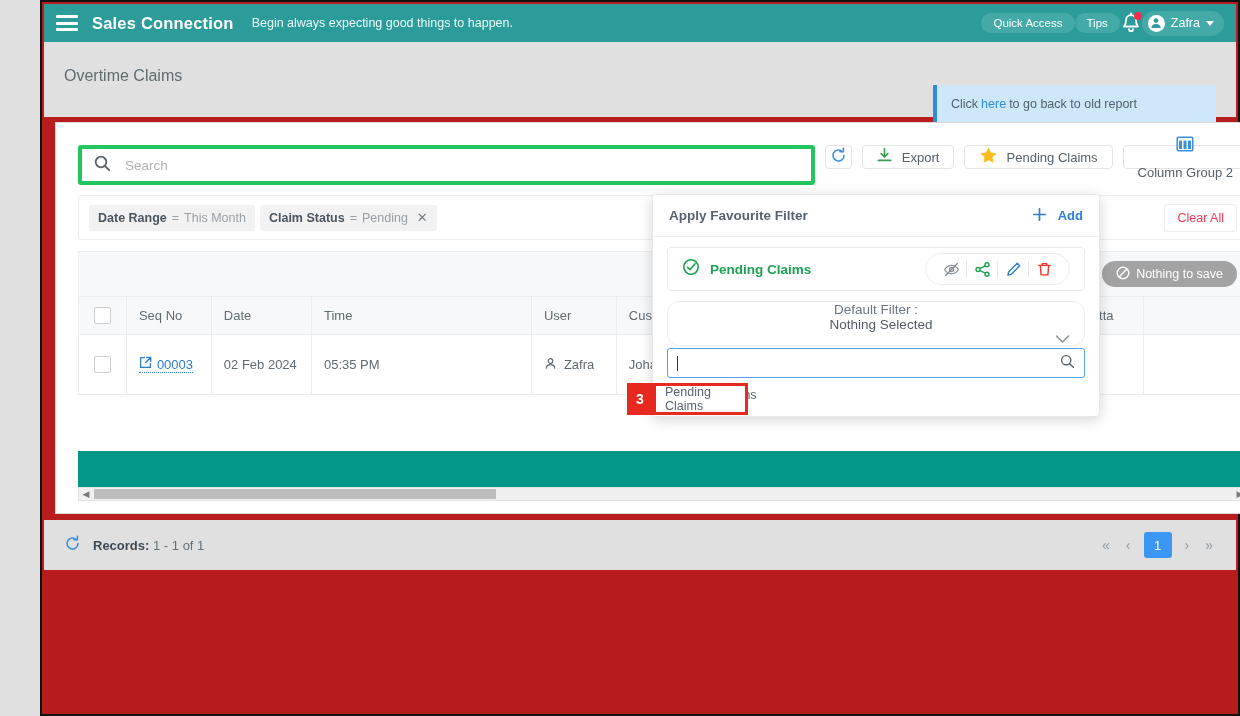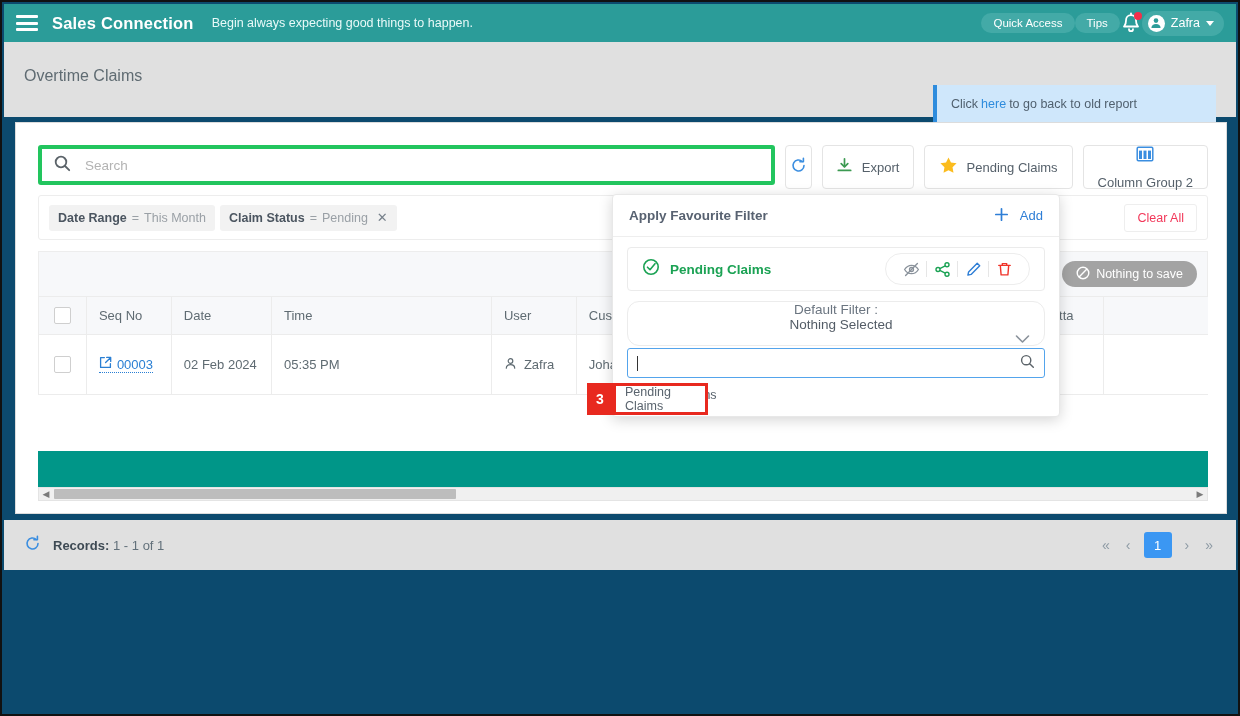--- a/index.html
+++ b/index.html
@@ -5,21 +5,21 @@
   * { box-sizing: border-box; }
   html, body { margin:0; padding:0; }
   body {
     width:1240px; height:716px;
     font-family:"Liberation Sans", sans-serif;
     background:#e0e0e0;
     color:#4a4a4a;
     overflow:hidden;
     position:relative;
   }
-  .page { position:absolute; inset:0; border:2px solid #111; background:#0c4a6e; }
+  .page { position:absolute; inset:0; border:2px solid #111; background:#b91c1c;margin-left:40px; }
 
   
   .topbar {
     position:absolute; left:2px; top:2px; right:2px; height:38px;
     background:#2b9c99; display:flex; align-items:center; padding:0 12px;
   }
   .hamburger { width:22px; height:16px; margin-right:14px; cursor:pointer;
     display:flex; flex-direction:column; justify-content:space-between; }
   .hamburger span { display:block; height:3px; background:#fff; border-radius:1px; }
   .brand { color:#fff; font-size:16.5px; font-weight:bold; letter-spacing:.2px; }
@@ -63,21 +63,21 @@
   .searchbox {
     flex:0 0 737px; height:40px; border:4px solid #22c55e; border-radius:3px;
     display:flex; align-items:center; padding:0 12px; background:#fff;
   }
   .searchbox input {
     border:0; outline:0; font-size:13.5px; font-family:inherit; color:#555;
     margin-left:12px; width:100%; background:transparent;
   }
   .searchbox input::placeholder { color:#b3b3b3; }
   .btn {
-    height:44px; border:1px solid #e4e4e4; border-radius:4px; background:#fff;
+    height:24px; border:1px solid #e4e4e4; border-radius:4px; background:#fff;
     display:flex; align-items:center; justify-content:center; gap:9px;
     font-size:13px; color:#56616b; cursor:pointer; padding:0 14px; white-space:nowrap;
   }
   .btn-refresh { width:40px; padding:0; }
   .btn-export  { width:92px; }
   .btn-fav     { width:150px; }
   .btn-colgrp  { width:140px;flex-direction:column; }
 
   
   .filterbar {
@@ -162,21 +162,21 @@
     position:absolute; left:610px; top:192px; width:448px;
     background:#fff; border:1px solid #e8e8e8; border-radius:4px;
     box-shadow:0 3px 14px rgba(0,0,0,.17); z-index:40;
   }
   .popup-head {
     height:42px; display:flex; align-items:center; padding:0 16px;
     border-bottom:1px solid #eee;
   }
   .popup-title { font-size:13.5px; font-weight:bold; color:#586271; }
   .addbtn { margin-left:auto; display:flex; align-items:center; gap:11px;
-            color:#2e7ed6; font-size:13px; font-weight:normal; cursor:pointer; }
+            color:#2e7ed6; font-size:13px; font-weight:bold; cursor:pointer; }
   .fav-row {
     margin:10px 14px; height:44px; border:1px solid #ebebeb; border-radius:4px;
     display:flex; align-items:center; padding:0 14px;
   }
   .fav-name { color:#1ba254; font-size:13.5px; font-weight:bold; margin-left:10px; }
   .fav-actions {
     margin-left:auto; height:32px; border:1px solid #ededed; border-radius:16px;
     display:flex; align-items:center; padding:0 10px; gap:0px; background:#fff;
   }
   .fav-actions .ic { width:30px; display:flex; align-items:center; justify-content:center; cursor:pointer; }

